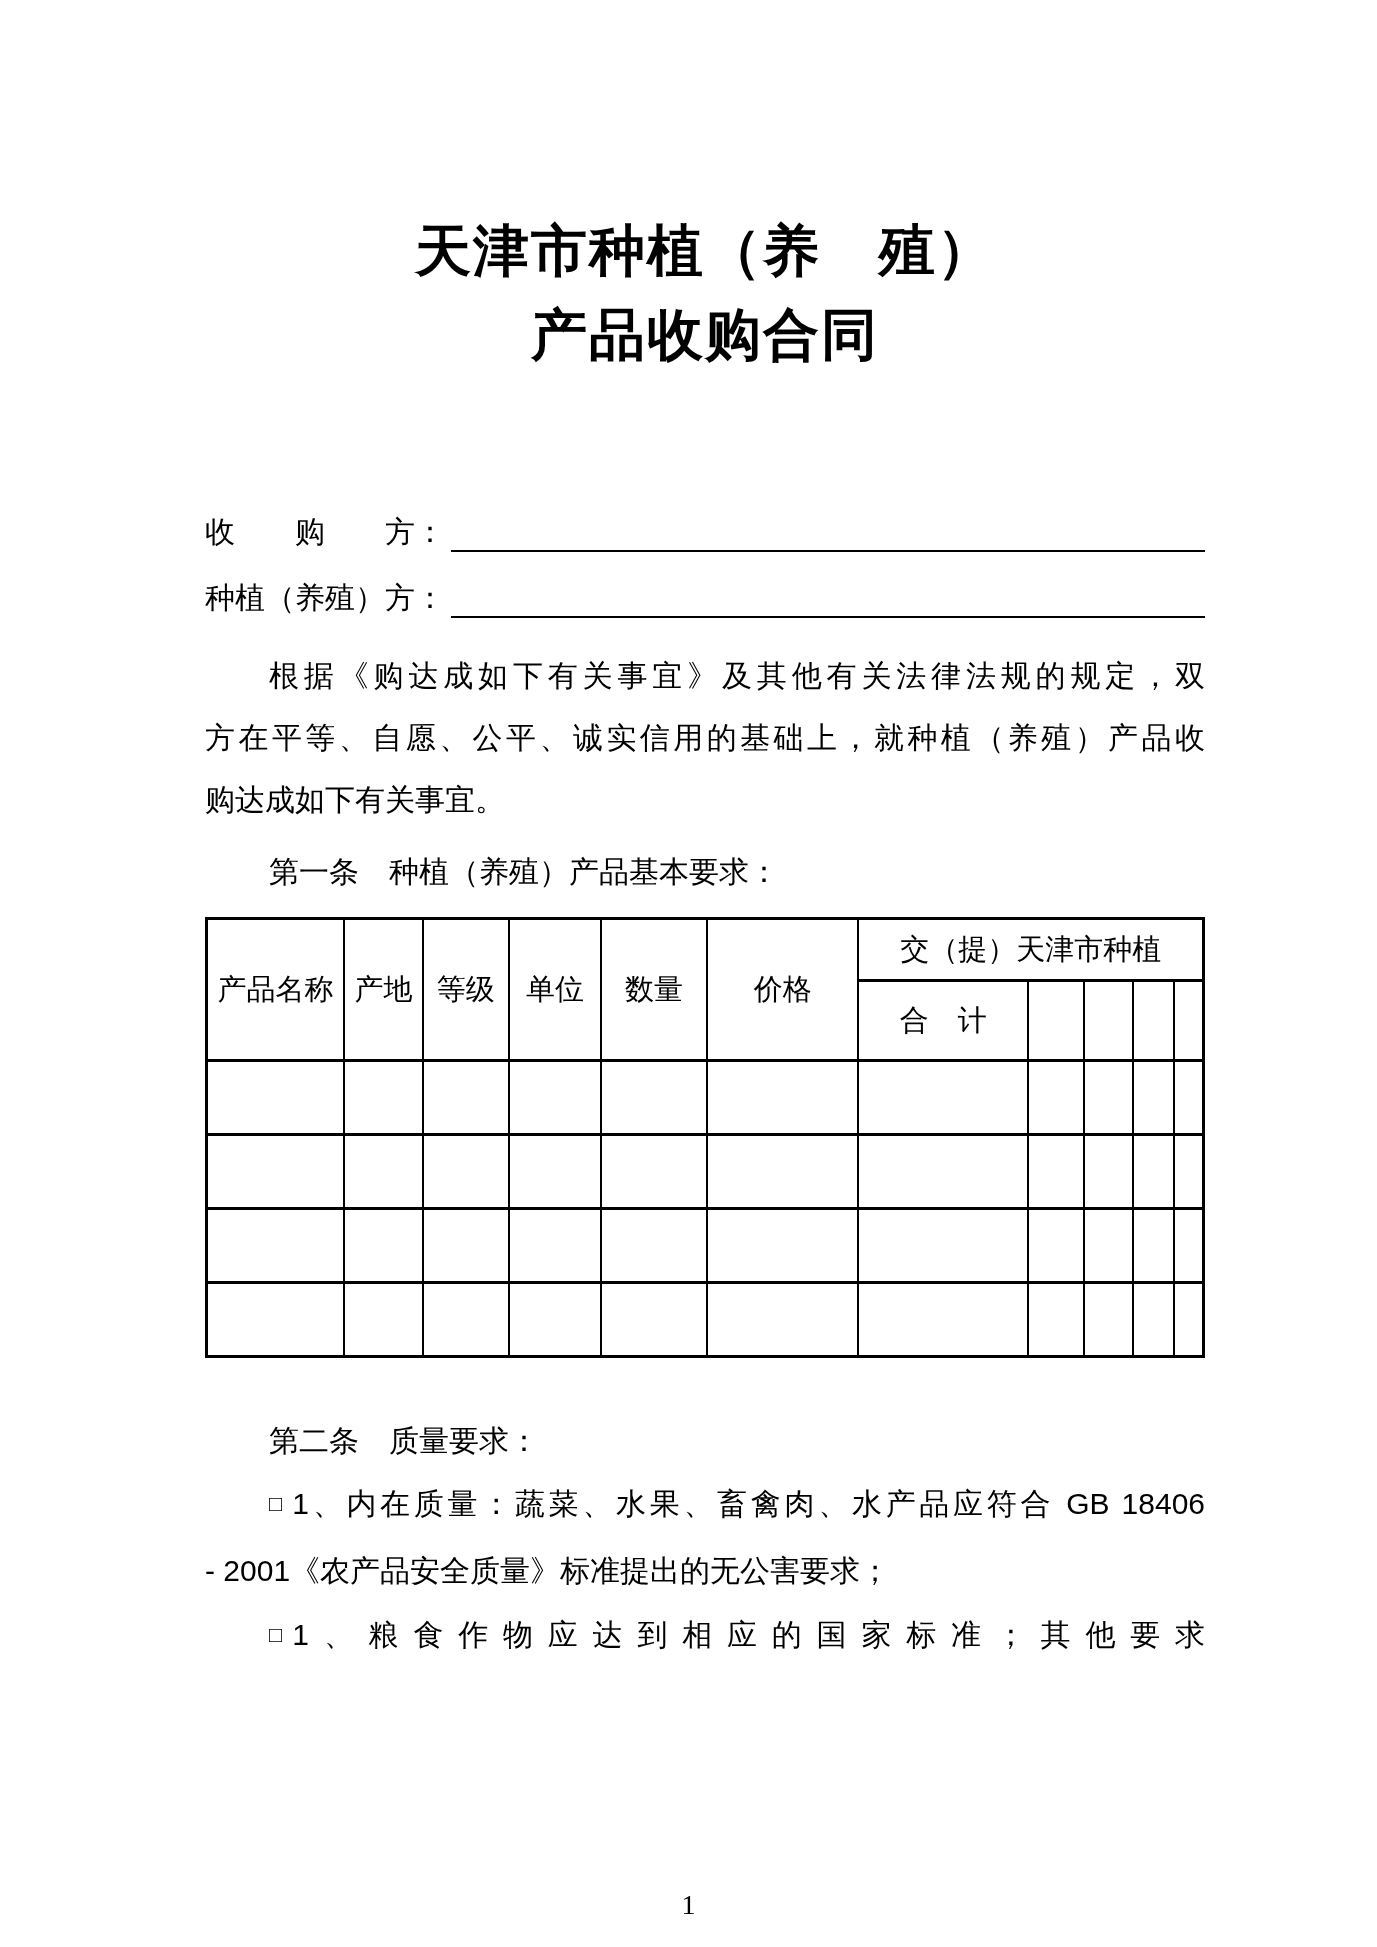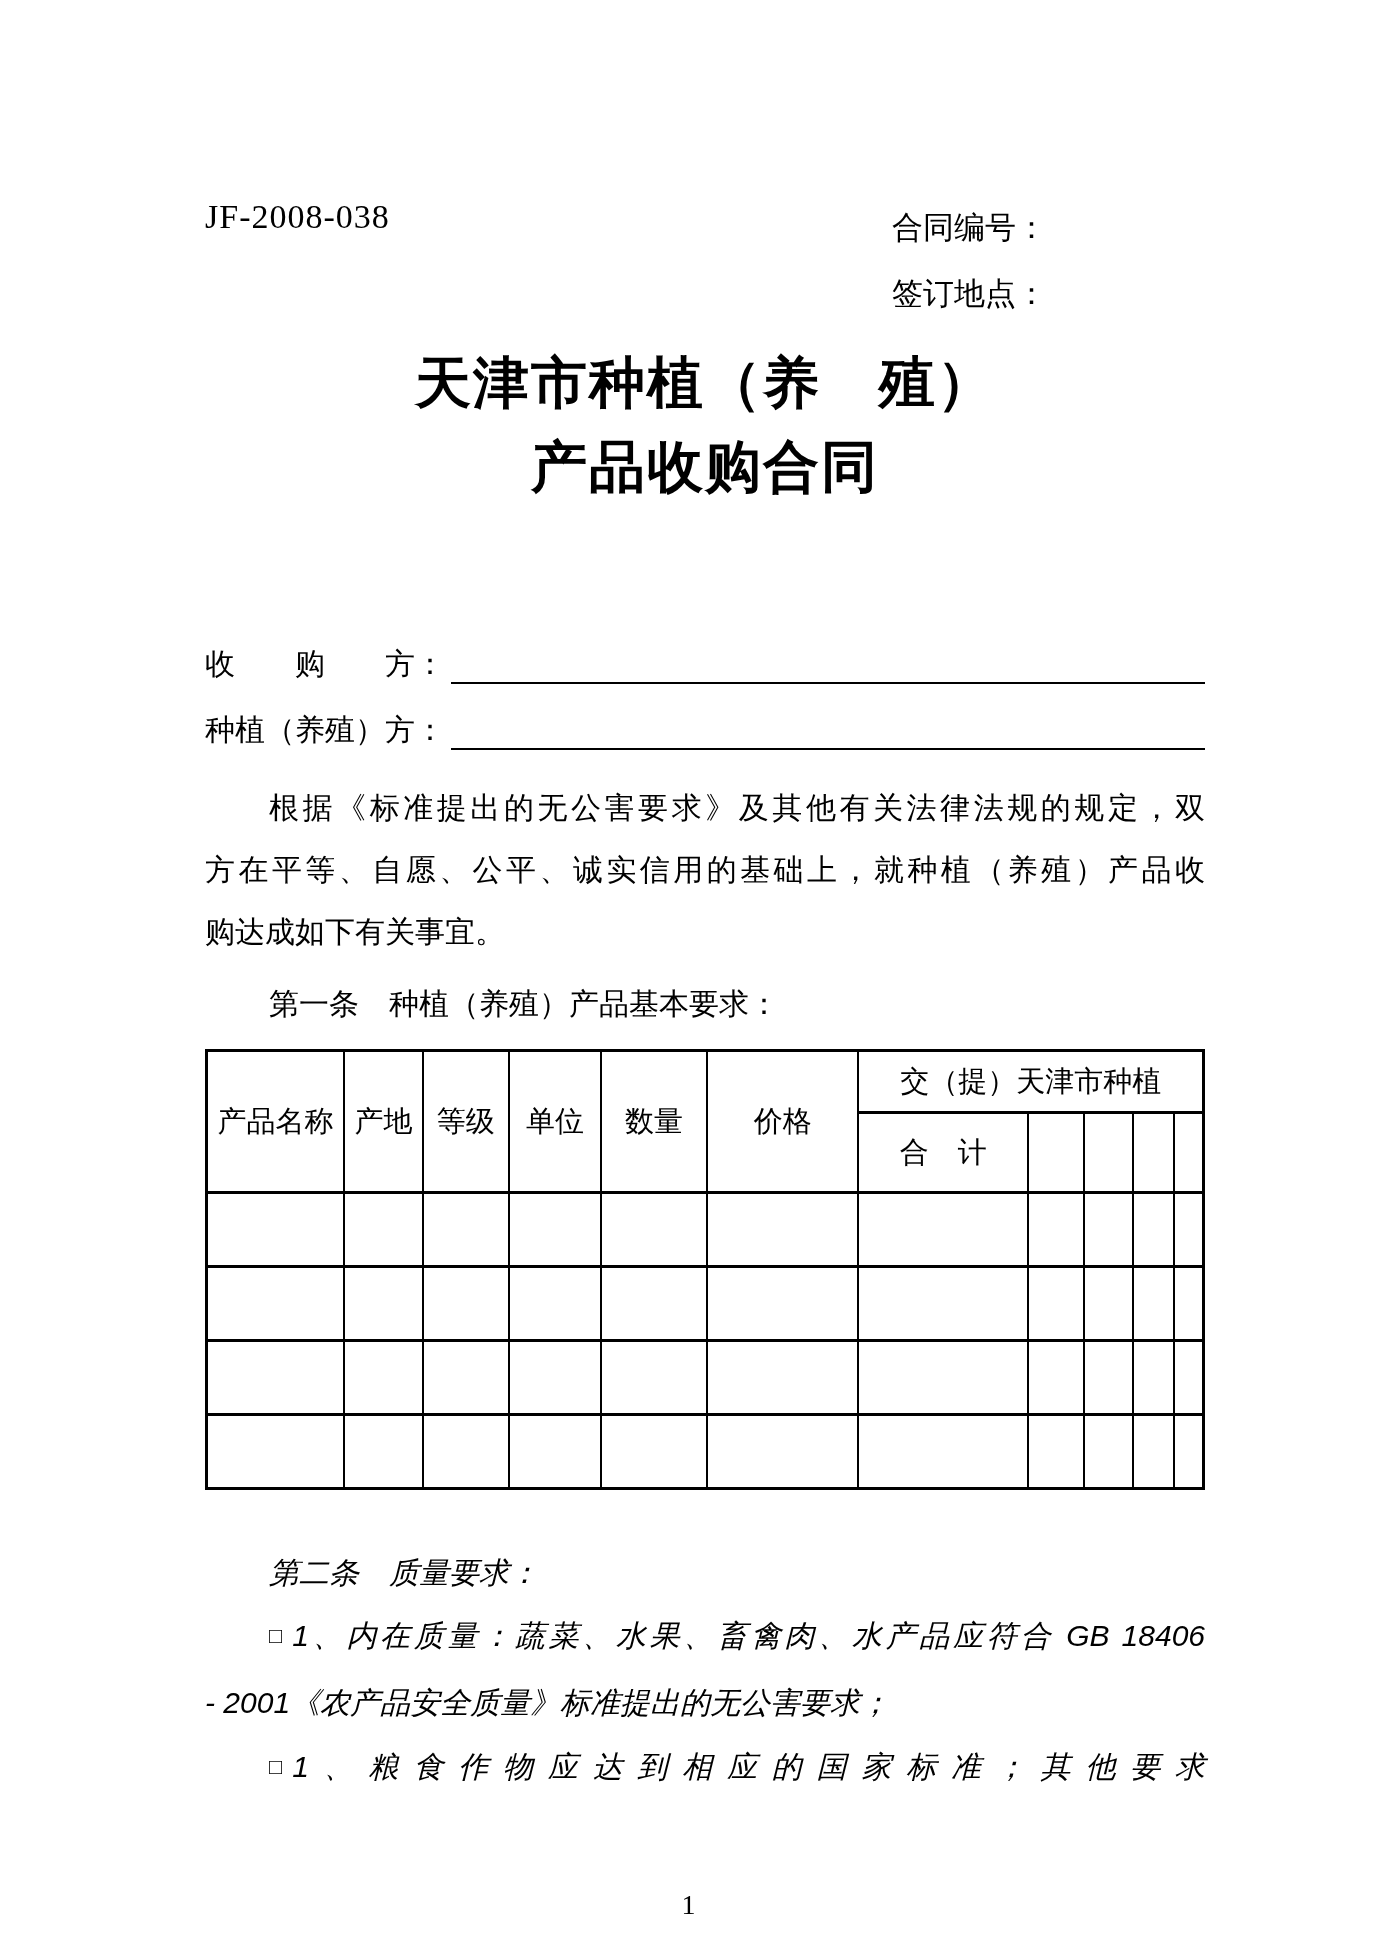--- a/index.html
+++ b/index.html
@@ -75,21 +75,21 @@
     padding: 0;
     overflow: hidden;
   }
   .req-table { border: 3px solid #000; }
   .row-merged-top { height: 62px; }
   .row-merged-bottom { height: 80px; }
   .body-row { height: 74px; }
   .total-cell { text-align: center; margin-top: 24px; }
 
   
-  .article2 { margin-top: 52px; font-style: italic; }
+  .article2 { margin-top: 52px; }
   .list-line { line-height: 64px; }
   .checkbox {
     display: inline-block;
     font-size: 22px;
     transform: translateY(-3px);
     margin-right: 10px;
   }
   .spread { text-align: justify; text-align-last: justify; }
 
   
@@ -102,46 +102,39 @@
     font-family: "Liberation Serif", "DejaVu Serif", serif;
     font-size: 28px;
   }
 </style>
 </head>
 <body>
 
 <div class="page">
   <div class="content">
 
-    <div class="doc-header">
-      <div class="doc-code">JF-2008-038</div>
-      <div class="header-right">
-        <div class="hline">合同编号：</div>
-        <div class="hline">签订地点：</div>
-      </div>
-    </div>
 
     <div class="title-block">
       <div class="title-line">天津市种植（养　殖）</div>
       <div class="title-line">产品收购合同</div>
     </div>
 
     <div class="party-block">
       <div class="party-line">
         <span class="party-label">收　　购　　方：</span>
         <span class="blank"></span>
       </div>
       <div class="party-line">
         <span class="party-label">种植（养殖）方：</span>
         <span class="blank"></span>
       </div>
     </div>
 
     <div class="intro">
-      <div class="text-line indent fill">根据《标准提出的无公害要求》及其他有关法律法规的规定，双</div>
+      <div class="text-line indent fill">根据《购达成如下有关事宜》及其他有关法律法规的规定，双</div>
       <div class="text-line fill">方在平等、自愿、公平、诚实信用的基础上，就种植（养殖）产品收</div>
       <div class="text-line">购达成如下有关事宜。</div>
     </div>
 
     <div class="heading indent">第一条　种植（养殖）产品基本要求：</div>
 
     <table class="req-table">
       <colgroup>
         <col style="width:13.8%">
           <col style="width:7.9%">

